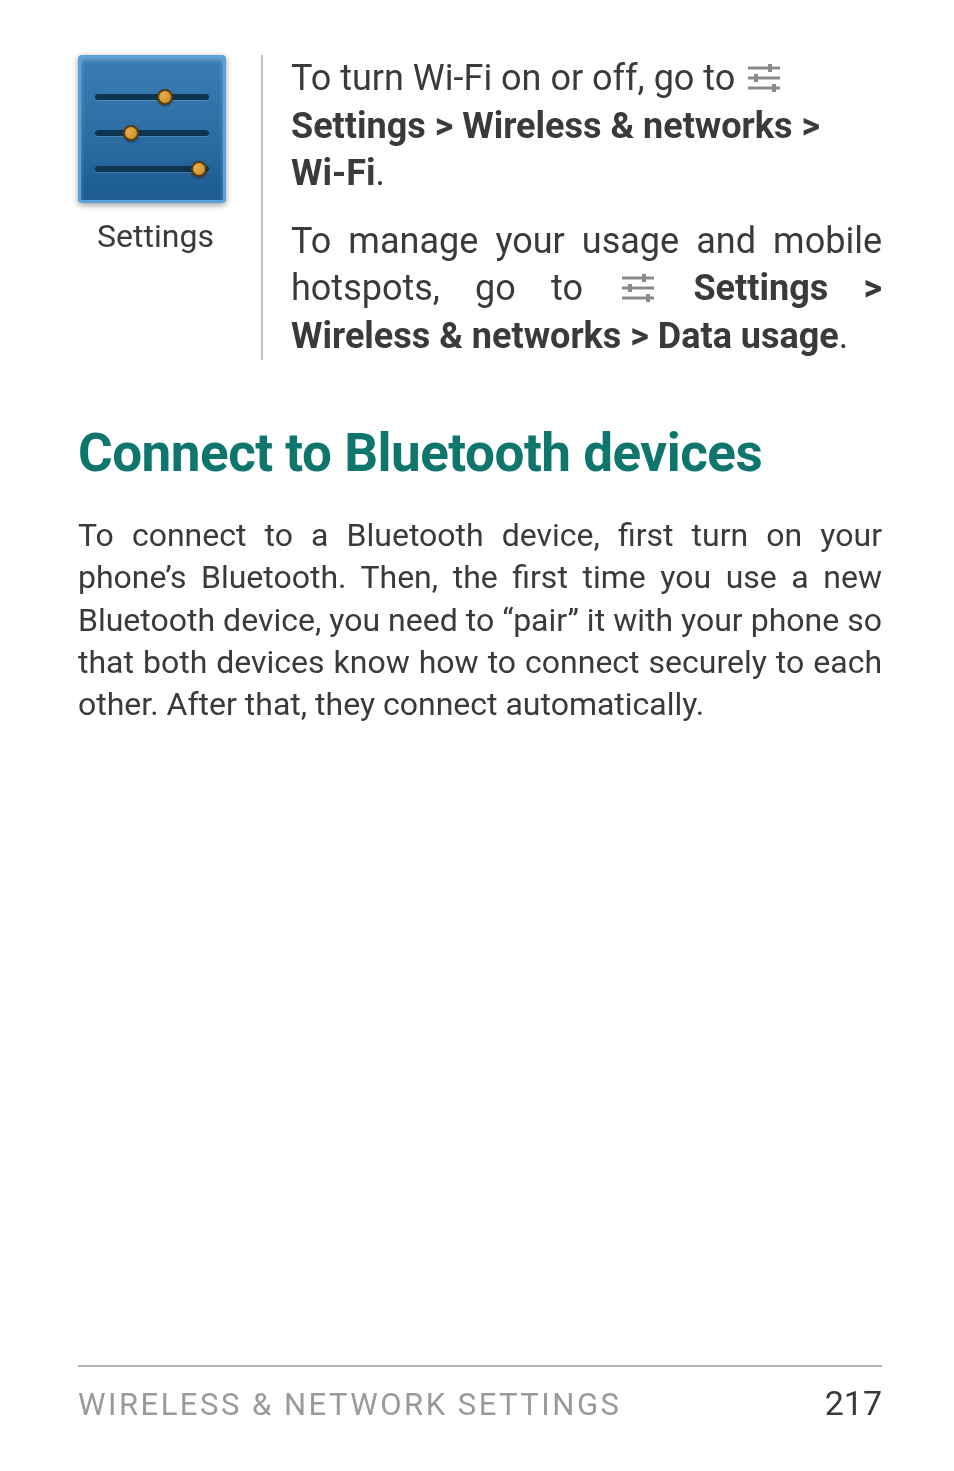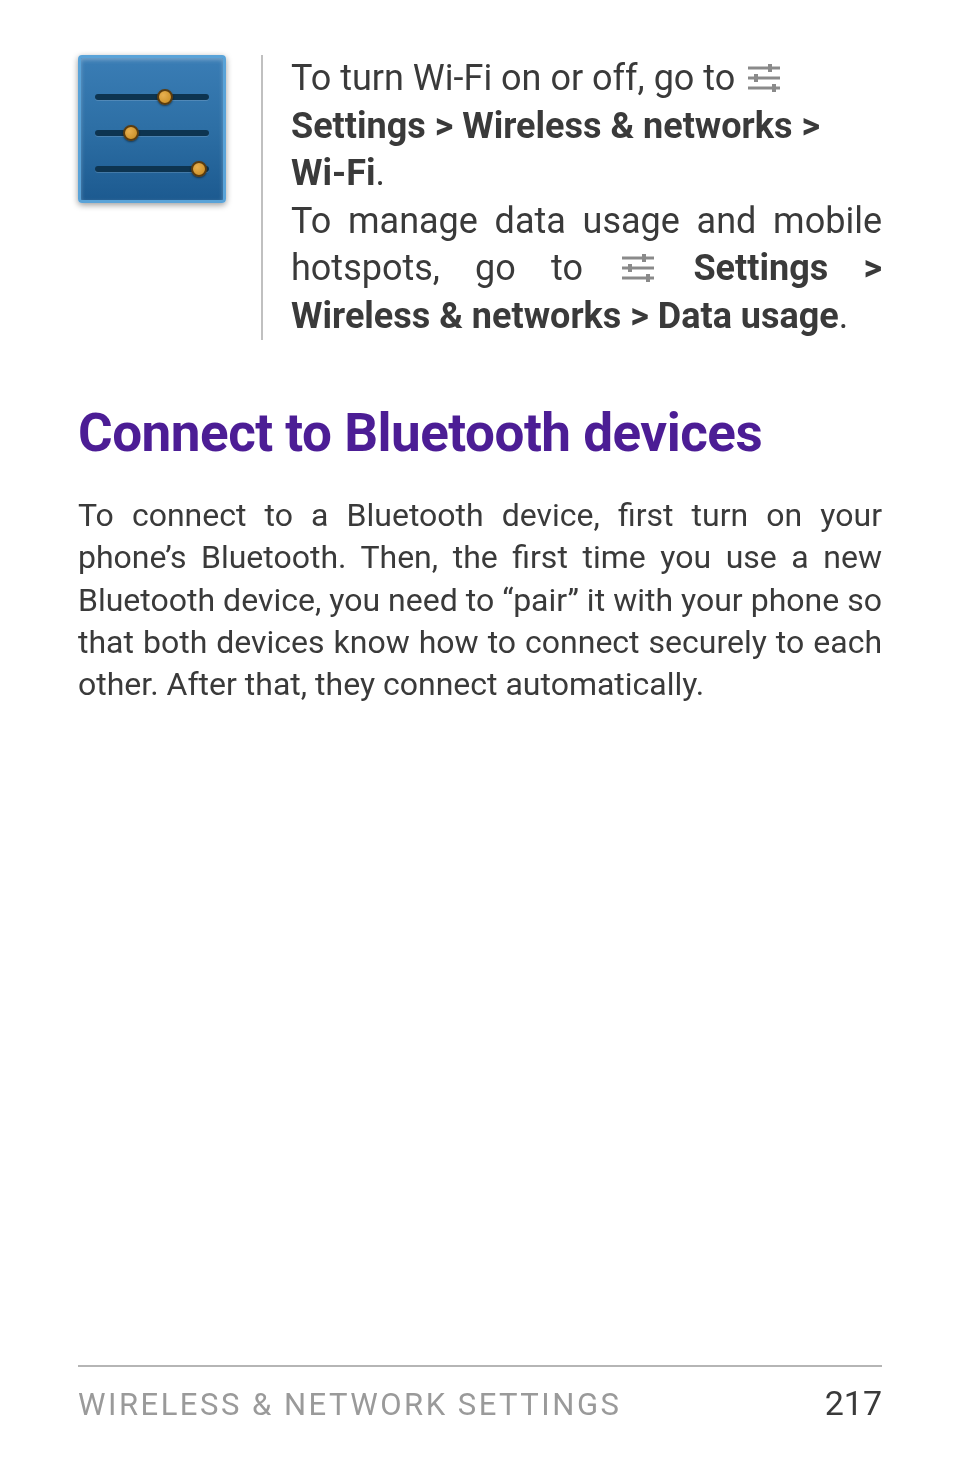--- a/index.html
+++ b/index.html
@@ -69,20 +69,21 @@
     }
     .text-column {
       flex: 1;
       border-left: 2px solid #c0c0c0;
       padding-left: 28px;
       font-size: 36px;
       line-height: 1.32;
       color: #3a3a3a;
     }
     .para1 {
+      margin-bottom: 20px;
     }
     .para2 {
       text-align: justify;
     }
     .bold {
       font-weight: 700;
     }
     .inline-settings-icon {
       display: inline-block;
       width: 36px;
@@ -91,21 +92,21 @@
       position: relative;
       margin: 0 2px;
     }
     .inline-settings-icon svg {
       width: 100%;
       height: 100%;
     }
     h2.section-heading {
       font-size: 53px;
       font-weight: 700;
-      color: #4c1d95;
+      color: #0f766e;
       margin-top: 62px;
       margin-bottom: 30px;
       letter-spacing: -0.5px;
     }
     .body-para {
       font-size: 32px;
       line-height: 1.32;
       color: #3a3a3a;
       text-align: justify;
     }
@@ -147,39 +148,40 @@
       <div class="slider-line l1">
           <div class="slider-knob"></div>
         </div>
       <div class="slider-line l2">
           <div class="slider-knob"></div>
         </div>
       <div class="slider-line l3">
           <div class="slider-knob"></div>
         </div>
     </div>
+    <div class="icon-caption">Settings</div>
   </div>
   <div class="text-column">
     <p class="para1">
       <span>To turn Wi-Fi on or off, go to </span><span class="inline-settings-icon"><svg viewBox="0 0 36 32">
             <g stroke="#8a8a8a" stroke-width="3" fill="none">
               <line x1="2" y1="6" x2="34" y2="6"></line>
               <line x1="2" y1="16" x2="34" y2="16"></line>
               <line x1="2" y1="26" x2="34" y2="26"></line>
             </g>
             <g fill="#8a8a8a">
               <rect x="22" y="2" width="4" height="8"></rect>
               <rect x="8" y="12" width="4" height="8"></rect>
               <rect x="26" y="22" width="4" height="8"></rect>
             </g>
           </svg></span>
       <span class="bold">Settings &gt; Wireless &amp; networks &gt; Wi-Fi</span><span>.</span>
     </p>
     <p class="para2">
-      <span>To manage data usage and mobile hotspots, go to </span><span class="inline-settings-icon"><svg viewBox="0 0 36 32">
+      <span>To manage your usage and mobile hotspots, go to </span><span class="inline-settings-icon"><svg viewBox="0 0 36 32">
             <g stroke="#8a8a8a" stroke-width="3" fill="none">
               <line x1="2" y1="6" x2="34" y2="6"></line>
               <line x1="2" y1="16" x2="34" y2="16"></line>
               <line x1="2" y1="26" x2="34" y2="26"></line>
             </g>
             <g fill="#8a8a8a">
               <rect x="22" y="2" width="4" height="8"></rect>
               <rect x="8" y="12" width="4" height="8"></rect>
               <rect x="26" y="22" width="4" height="8"></rect>
             </g>

